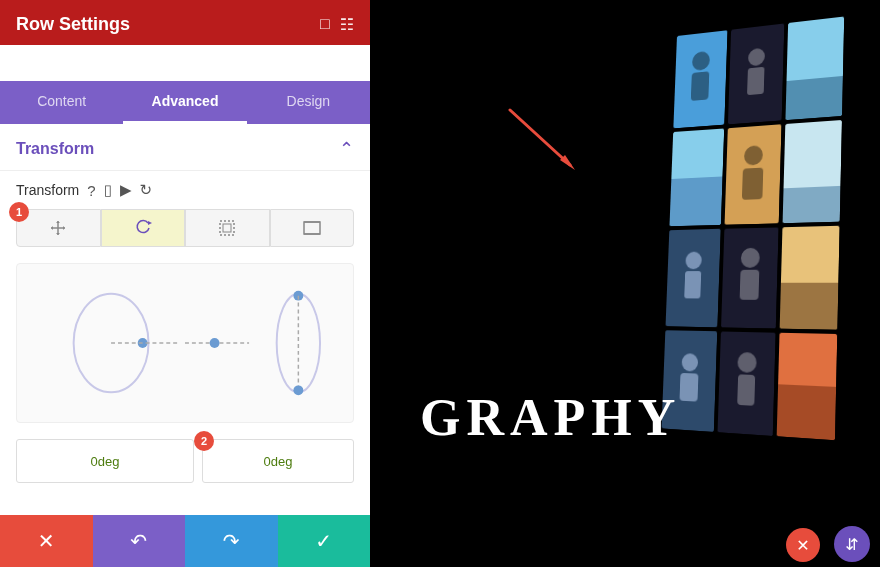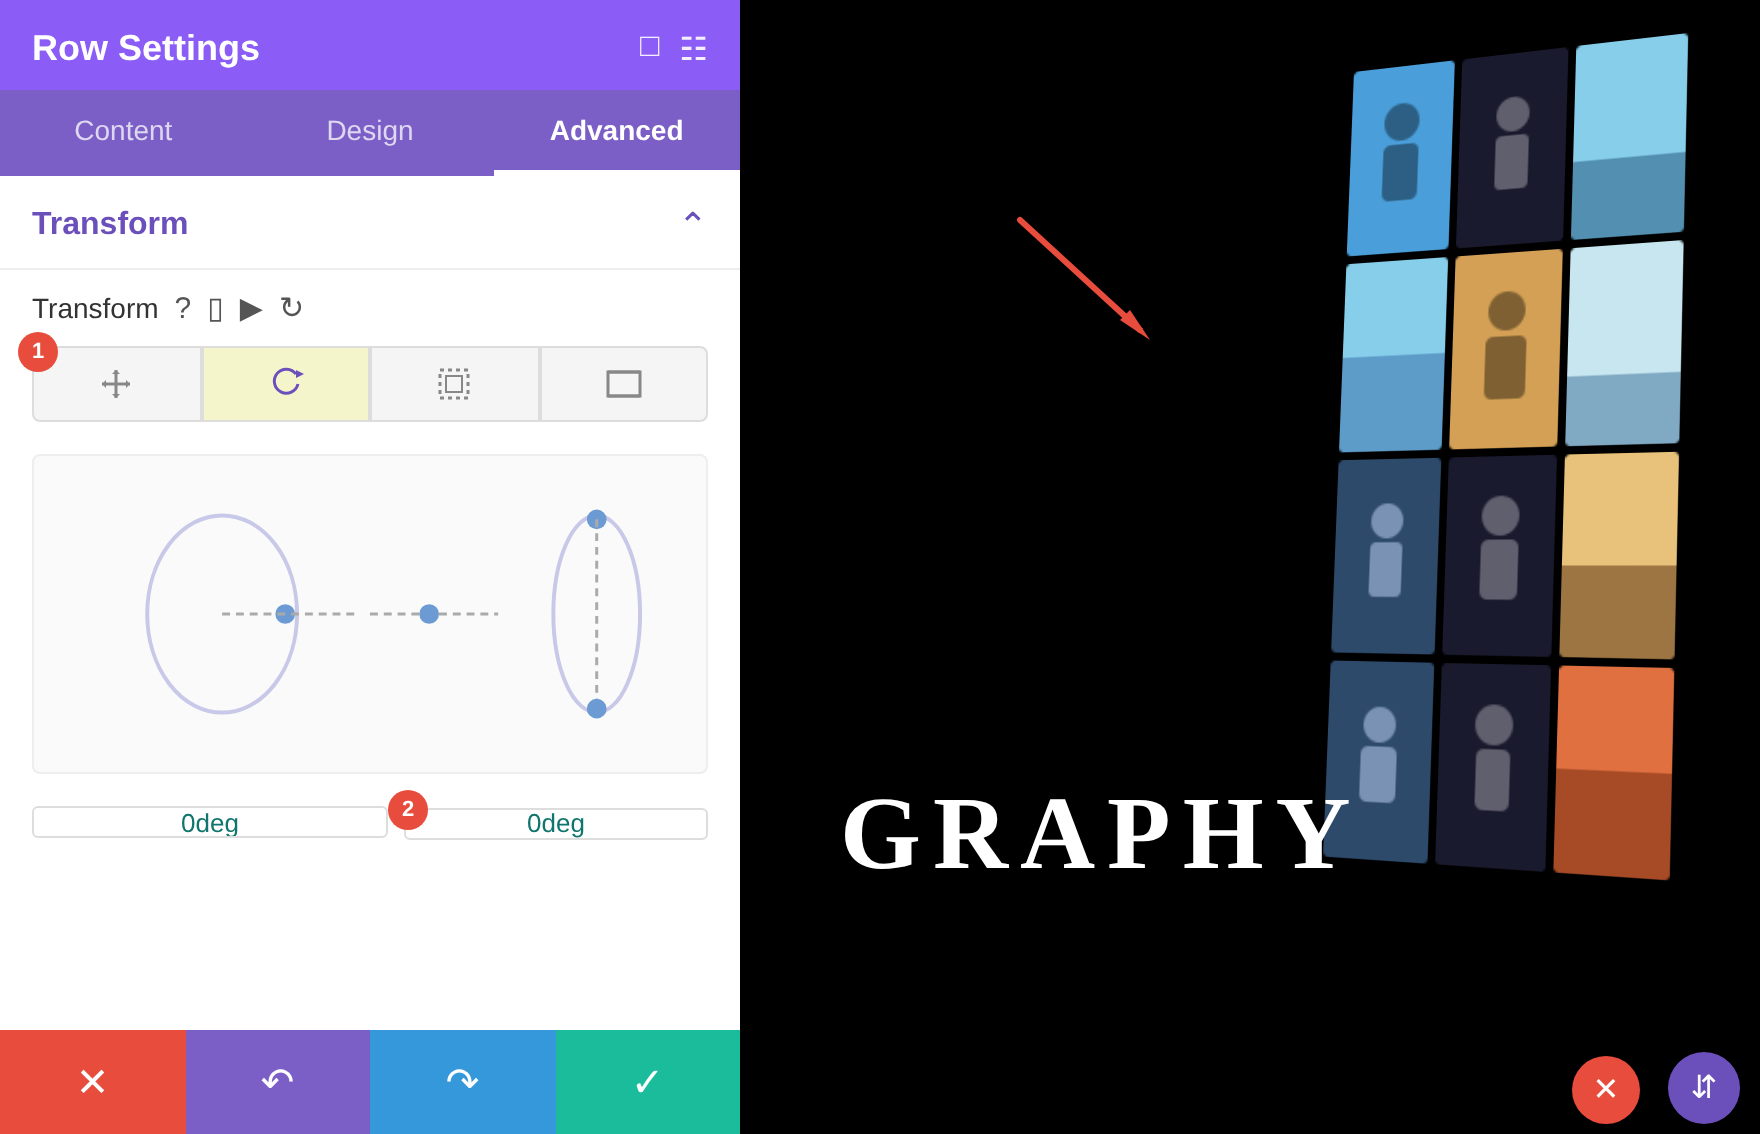--- a/index.html
+++ b/index.html
@@ -18,21 +18,21 @@
       height: 567px;
       background: #fff;
       display: flex;
       flex-direction: column;
       flex-shrink: 0;
       border-radius: 0;
       overflow: hidden;
     }
 
     .panel-header {
-      background: #8b5cf6;
+      background: #b91c1c;
       color: #fff;
       padding: 14px 16px 10px;
       display: flex;
       align-items: center;
       justify-content: space-between;
     }
 
     .panel-title {
       font-size: 18px;
       font-weight: bold;
@@ -47,20 +47,21 @@
     .panel-header-icon {
       color: #fff;
       font-size: 16px;
       cursor: pointer;
       opacity: 0.9;
     }
 
     .panel-tabs {
       background: #7b5fc7;
       display: flex;
+      margin-top: 36px;
     }
 
     .panel-tab {
       flex: 1;
       text-align: center;
       padding: 12px 0;
       color: rgba(255,255,255,0.75);
       font-size: 14px;
       cursor: pointer;
       border-bottom: 3px solid transparent;
@@ -181,26 +182,26 @@
     }
 
     .input-row {
       display: flex;
       gap: 8px;
       padding: 8px 16px 10px;
     }
 
     .deg-input {
       flex: 1;
-      height: 16px;
+      height: 44px;
       border: 1px solid #ddd;
       border-radius: 3px;
       text-align: center;
       font-size: 13px;
-      color: #0f766e;
+      color: #4d7c0f;
       background: #fff;
     }
 
     .deg-input.highlighted {
       background: #f5f5cc;
       border-color: #ddd;
     }
 
     .input-wrapper {
       position: relative;
@@ -356,25 +357,25 @@
     <div class="panel-header-icons">
       <span class="panel-header-icon">□</span>
       <span class="panel-header-icon">☷</span>
     </div>
   </div>
 
   <div class="panel-tabs">
     <div class="panel-tab">
       <span>Content</span>
     </div>
+    <div class="panel-tab active">
+      <span>Advanced</span>
+    </div>
     <div class="panel-tab">
       <span>Design</span>
-    </div>
-    <div class="panel-tab active">
-      <span>Advanced</span>
     </div>
   </div>
 
   <div class="panel-content">
 
     <div class="section-header">
       <span class="section-title">Transform</span>
       <span class="section-toggle">⌃</span>
     </div>
 

